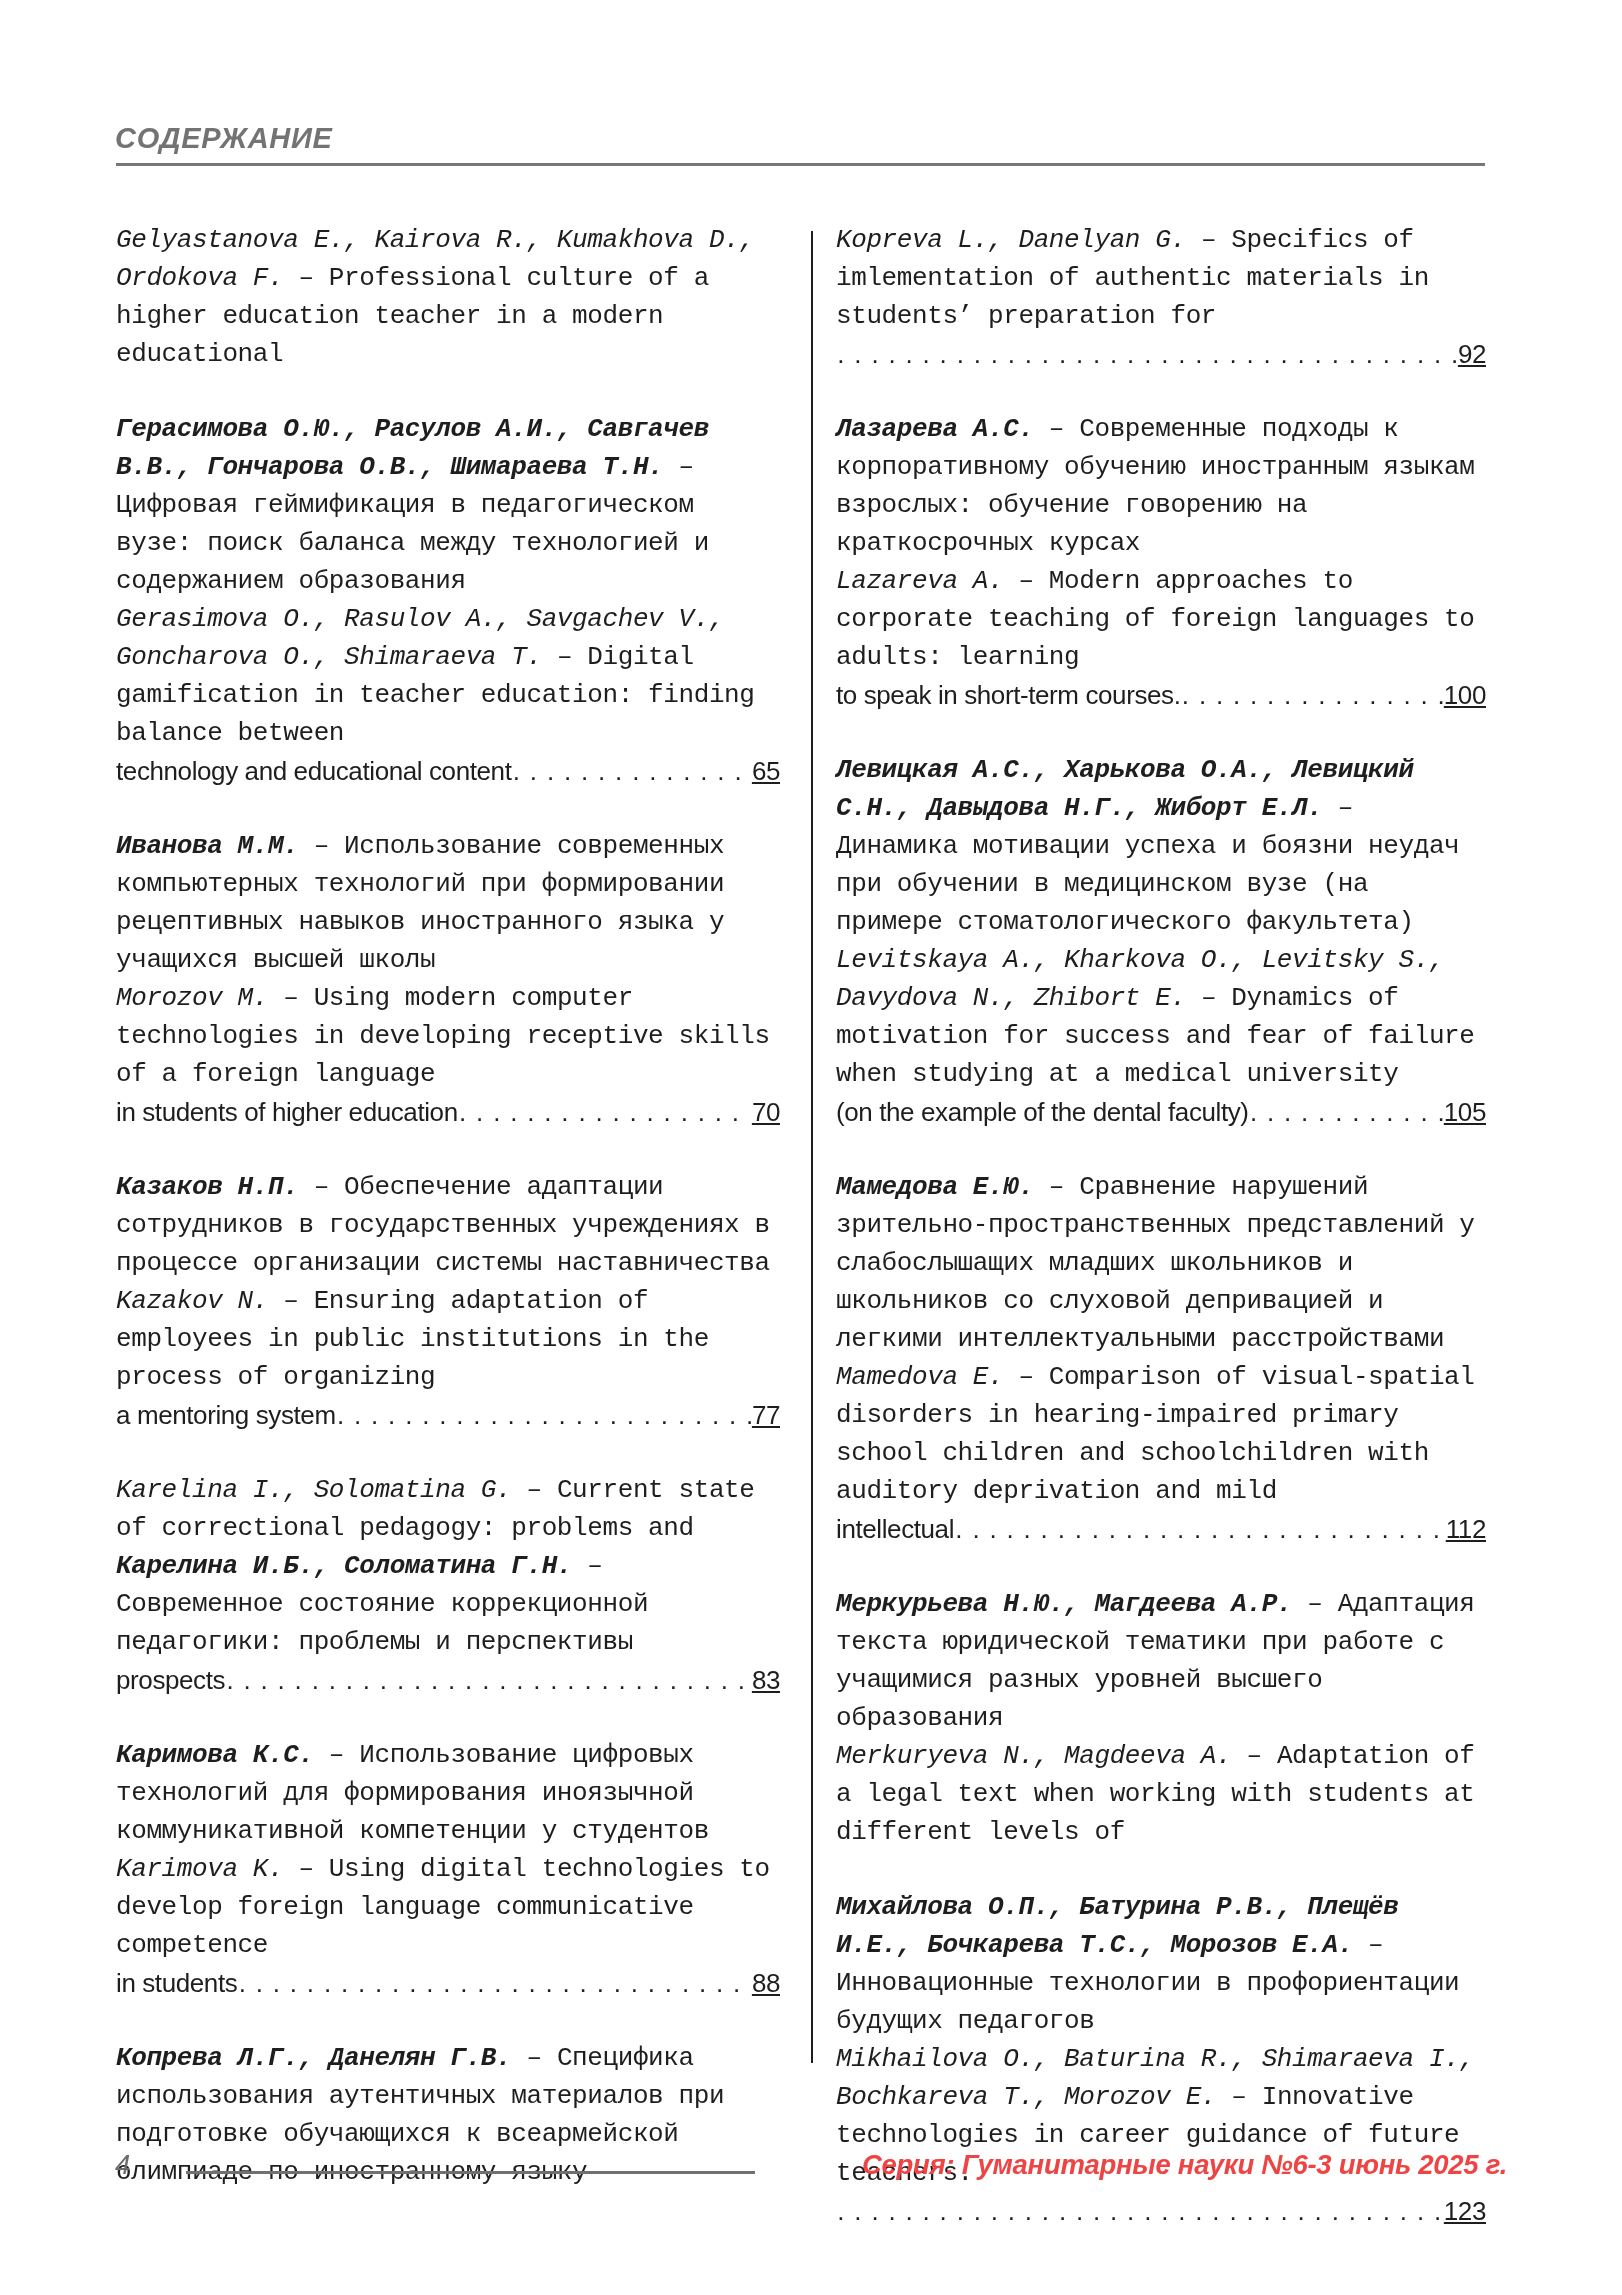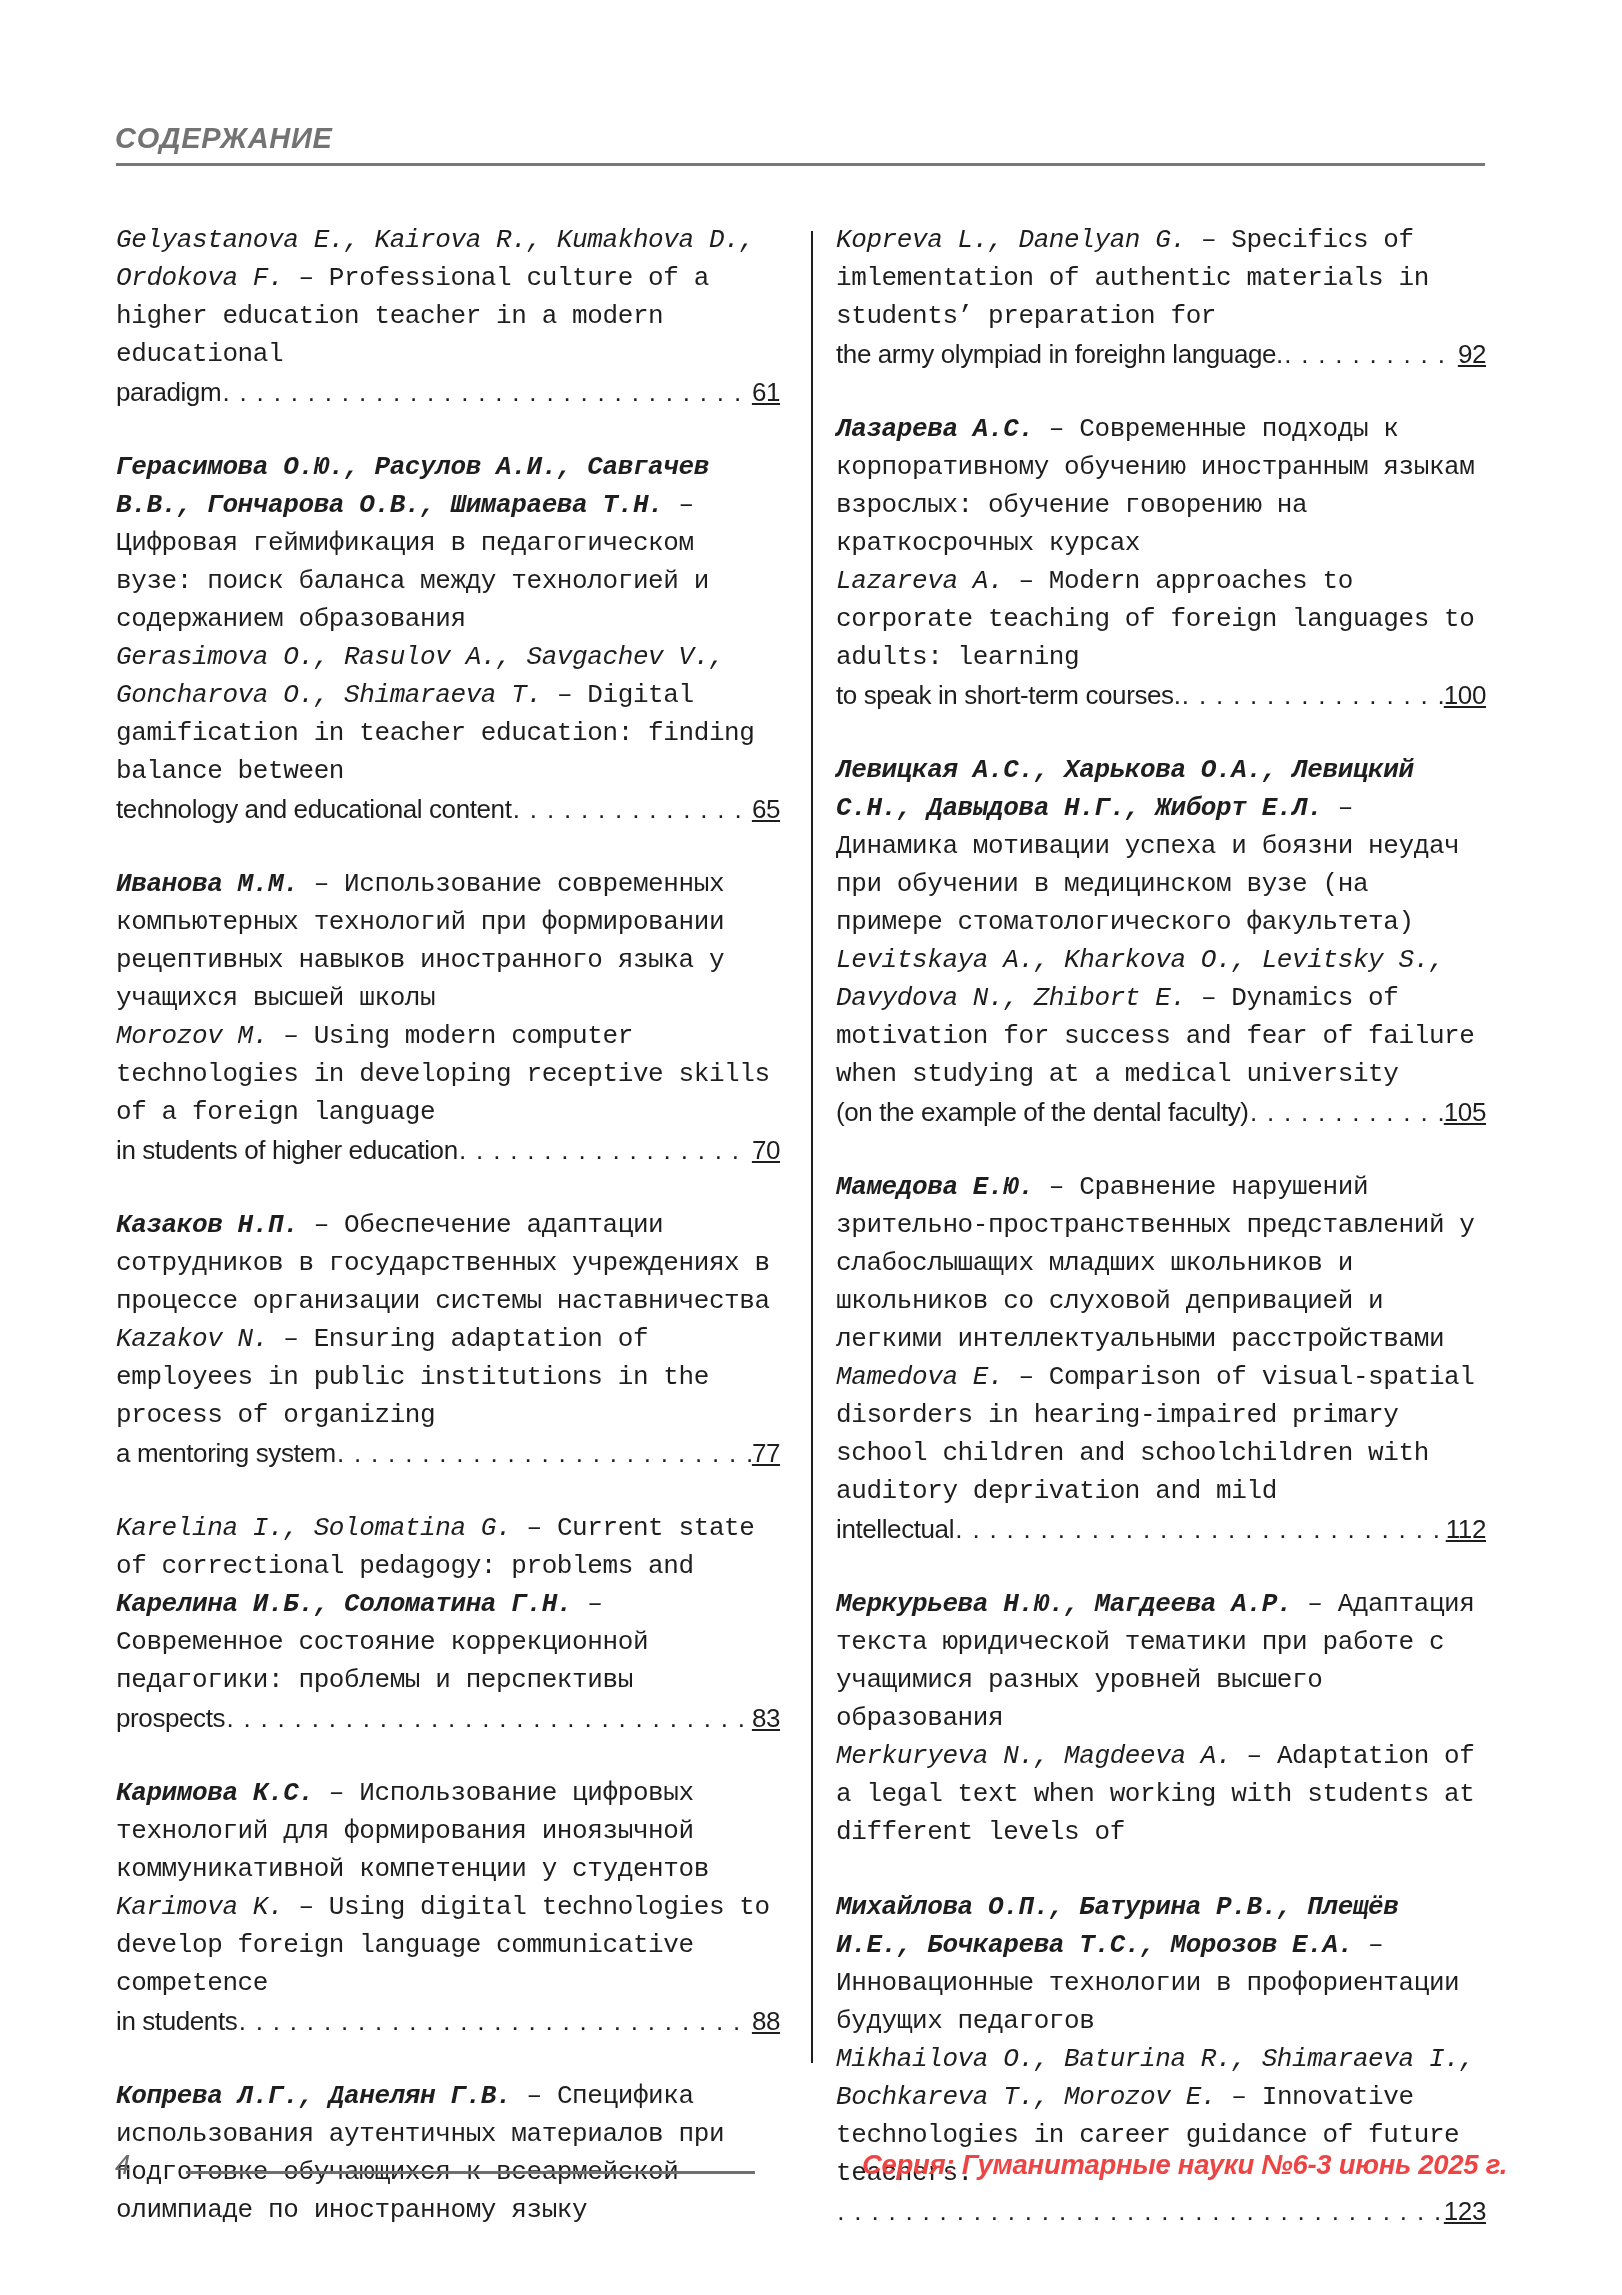--- a/index.html
+++ b/index.html
@@ -128,25 +128,20 @@
 
 <div class="col-divider"></div>
 
 <div class="column col-left">
 
   <div class="entry">
     <p>
       <span class="en-authors">Gelyastanova E., Kairova R., Kumakhova D., Ordokova F.</span>
       <span>– Professional culture of a higher education teacher in a modern educational</span>
     </p>
-    <div class="last-line">
-      <span class="lead-text">paradigm</span>
-      <span class="dots"></span>
-      <span class="page-num">61</span>
-    </div>
   </div>
 
   <div class="entry">
     <p>
       <span class="ru-authors">Герасимова О.Ю., Расулов А.И., Савгачев В.В., Гончарова О.В., Шимараева Т.Н.</span>
       <span>– Цифровая геймификация в педагогическом вузе: поиск баланса между технологией и содержанием образования</span>
     </p>
     <p>
       <span class="en-authors">Gerasimova O., Rasulov A., Savgachev V., Goncharova O., Shimaraeva T.</span>
       <span>– Digital gamification in teacher education: finding balance between</span>
@@ -232,21 +227,20 @@
 </div>
 
 <div class="column col-right">
 
   <div class="entry">
     <p>
       <span class="en-authors">Kopreva L., Danelyan G.</span>
       <span>– Specifics of imlementation of authentic materials in students’ preparation for</span>
     </p>
     <div class="last-line">
-      <span class="lead-text">the army olympiad in foreighn language.</span>
       <span class="dots"></span>
       <span class="page-num">92</span>
     </div>
   </div>
 
   <div class="entry">
     <p>
       <span class="ru-authors">Лазарева А.С.</span>
       <span>– Современные подходы к корпоративному обучению иностранным языкам взрослых: обучение говорению на краткосрочных курсах</span>
     </p>

